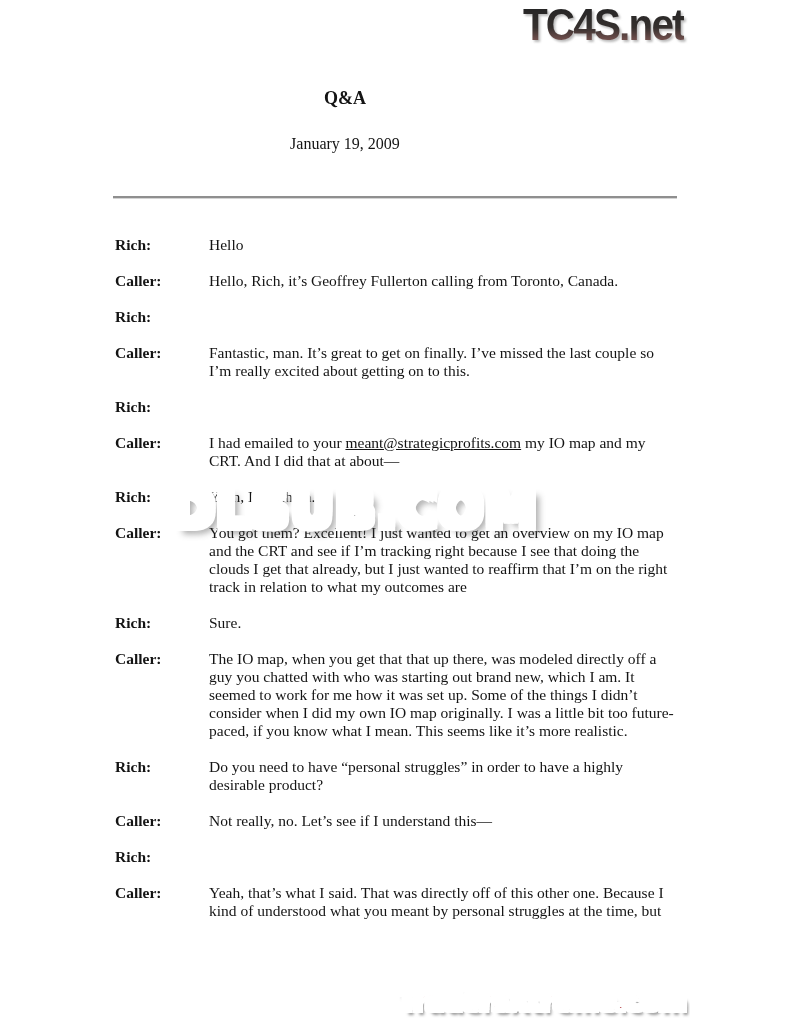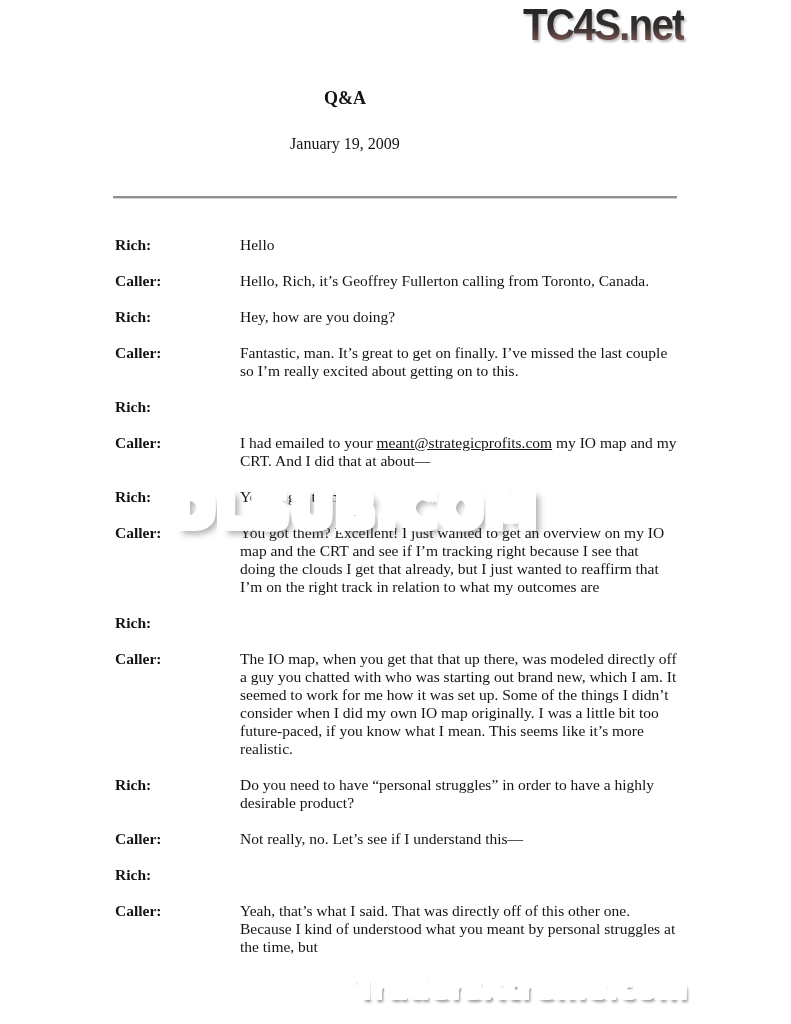--- a/index.html
+++ b/index.html
@@ -31,43 +31,43 @@
   }
   .rule {
     position:absolute; top:196px; left:113px; width:564px; height:2px;
     background:#8f8f8f; border-bottom:1px solid #d4d4d4;
   }
   .dialogue {
     position:absolute; top:236px; left:115px; width:562px;
   }
   .entry {
     display:flex; margin-bottom:18px;
-    font-size:15.5px; line-height:18px;gap:31px;
+    font-size:15.5px; line-height:18px;
   }
   .speaker { flex:0 0 94px; font-weight:bold; }
   .text { flex:1; width:468px; }
   .email { color:#141414; text-decoration:underline; cursor:pointer; }
   .watermark {
     position:absolute; top:479px; left:calc(50% + 10px);
     transform:translateX(-50%);
     font-family:"DejaVu Sans", sans-serif;
     font-weight:bold; font-size:52px; letter-spacing:2px;
     background:linear-gradient(to bottom, #e04040 10%, #c81d1d 45%, #9c0f0f 95%);
     -webkit-background-clip:text; background-clip:text; color:transparent;
     text-shadow:
       -4px -4px 0 #fff, 4px -4px 0 #fff, -4px 4px 0 #fff, 4px 4px 0 #fff,
       0 -4px 0 #fff, 0 4px 0 #fff, -4px 0 0 #fff, 4px 0 0 #fff,
       -3px 0 0 #fff, 3px 0 0 #fff, 0 -3px 0 #fff, 0 3px 0 #fff,
       7px 7px 6px rgba(70,70,70,0.45);
     white-space:nowrap;
   }
   .footer {
-    position:absolute; bottom:20px; right:4px;
+    position:absolute; bottom:8px; right:4px;
     font-family:"DejaVu Sans", sans-serif;
-    font-weight:bold; font-size:30px; letter-spacing:0px;
+    font-weight:bold; font-size:26px; letter-spacing:0px;
     background:linear-gradient(to bottom, #e59a9a 10%, #cb6266 55%, #ad4247 95%);
     -webkit-background-clip:text; background-clip:text; color:transparent;
     text-shadow:
       -3px -3px 0 #fff, 3px -3px 0 #fff, -3px 3px 0 #fff, 3px 3px 0 #fff,
       0 -3px 0 #fff, 0 3px 0 #fff, -3px 0 0 #fff, 3px 0 0 #fff,
       4px 5px 3px rgba(60,60,60,0.55);
     white-space:nowrap;
   }
 </style>
 </head>
@@ -89,21 +89,20 @@
       <span class="text">Hello</span>
     </div>
 
     <div class="entry">
       <span class="speaker">Caller:</span>
       <span class="text">Hello, Rich, it’s Geoffrey Fullerton calling from Toronto, Canada.</span>
     </div>
 
     <div class="entry">
       <span class="speaker">Rich:</span>
-      <span class="text">Hey, how are you doing?</span>
     </div>
 
     <div class="entry">
       <span class="speaker">Caller:</span>
       <span class="text">Fantastic, man. It’s great to get on finally. I’ve missed the last couple so I’m really excited about getting on to this.</span>
     </div>
 
     <div class="entry">
       <span class="speaker">Rich:</span>
     </div>
@@ -118,20 +117,21 @@
       <span class="text">Yeah, I got them.</span>
     </div>
 
     <div class="entry">
       <span class="speaker">Caller:</span>
       <span class="text">You got them? Excellent! I just wanted to get an overview on my IO map and the CRT and see if I’m tracking right because I see that doing the clouds I get that already, but I just wanted to reaffirm that I’m on the right track in relation to what my outcomes are</span>
     </div>
 
     <div class="entry">
       <span class="speaker">Rich:</span>
+      <span class="text">Sure.</span>
     </div>
 
     <div class="entry">
       <span class="speaker">Caller:</span>
       <span class="text">The IO map, when you get that that up there, was modeled directly off a guy you chatted with who was starting out brand new, which I am. It seemed to work for me how it was set up. Some of the things I didn’t consider when I did my own IO map originally. I was a little bit too future-paced, if you know what I mean. This seems like it’s more realistic.</span>
     </div>
 
     <div class="entry">
       <span class="speaker">Rich:</span>
       <span class="text">Do you need to have “personal struggles” in order to have a highly desirable product?</span>

